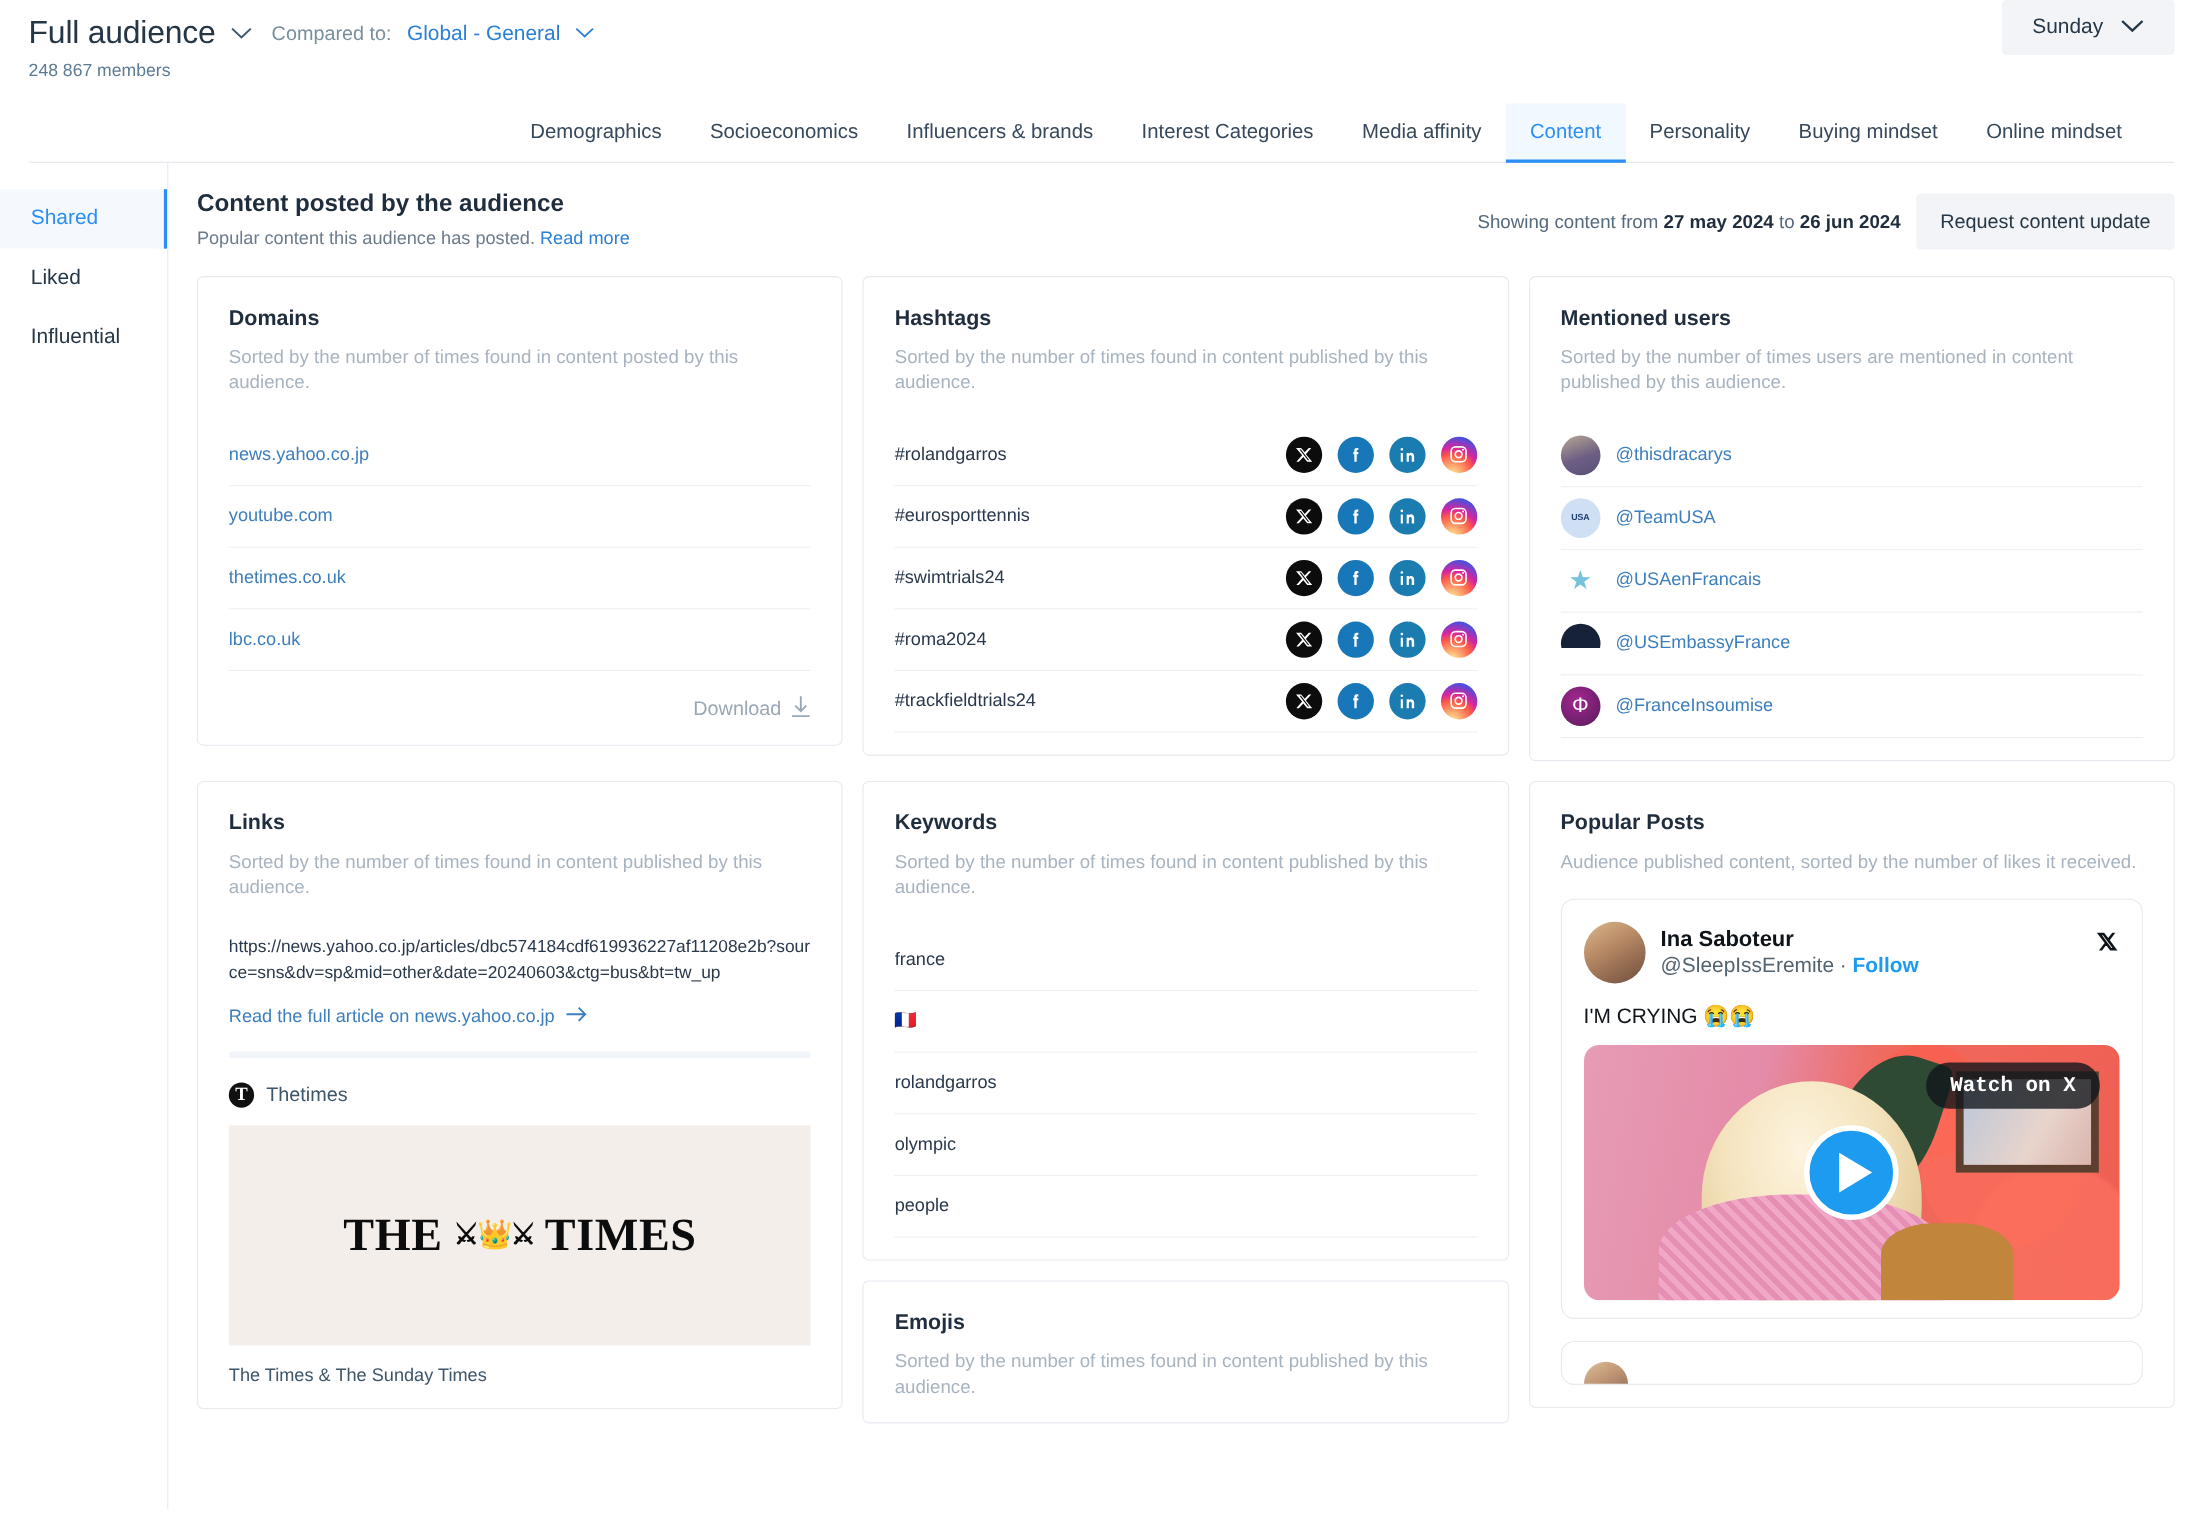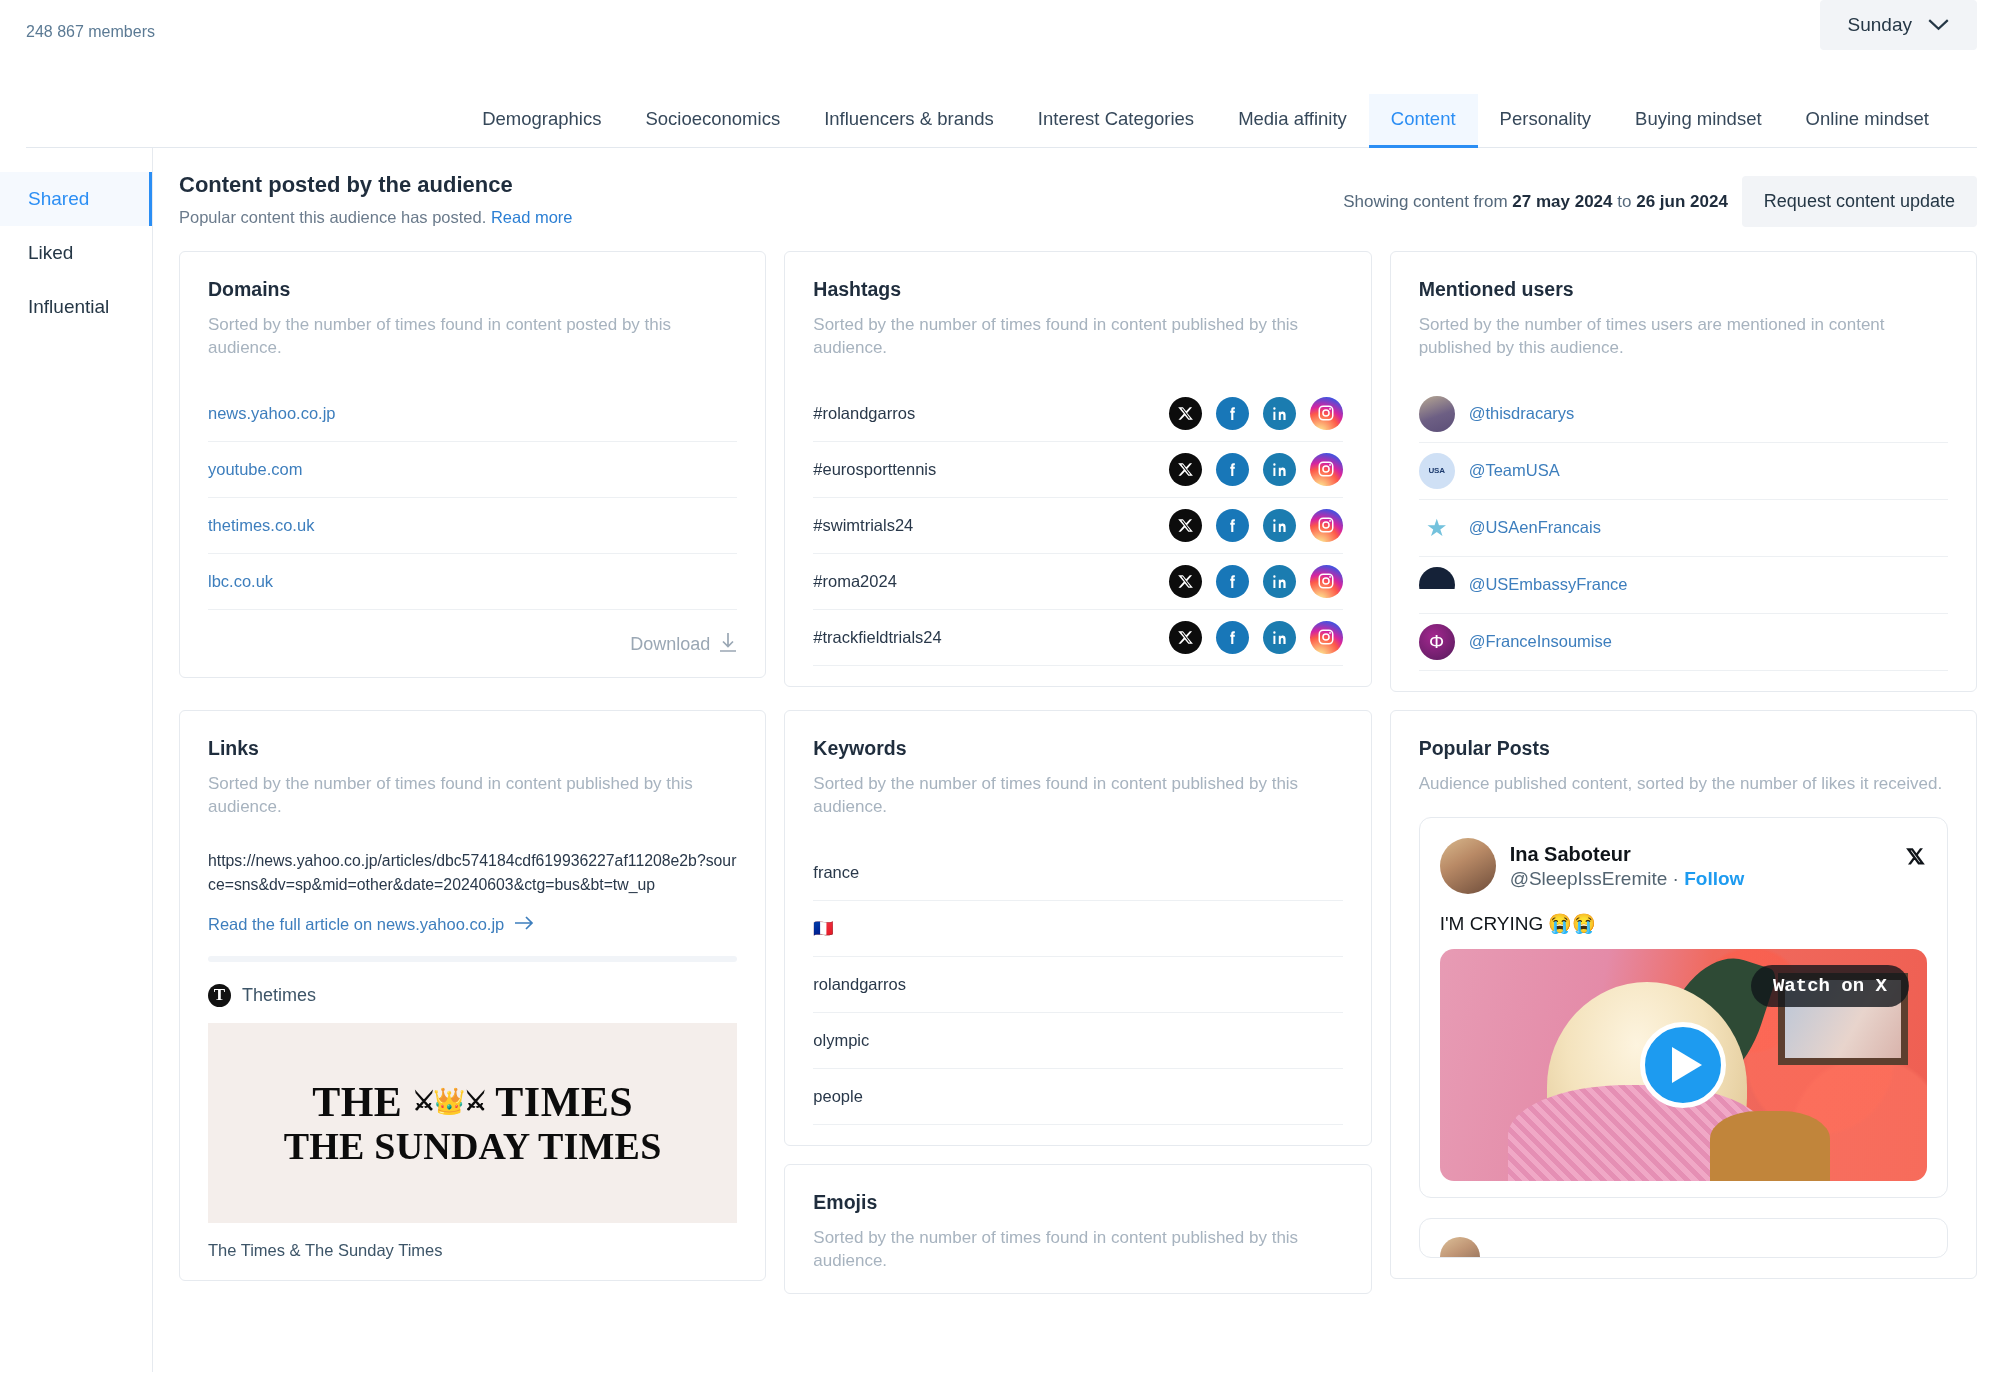--- a/index.html
+++ b/index.html
@@ -192,20 +192,35 @@
   }
   .tweet2 { margin-top: 20px; border: 1px solid #e6eaef; border-radius: 12px; padding: 18px 20px; height: 40px; overflow:hidden;}
   .tweet2 .tw-head { opacity: .9; }
 
   .clipcol { max-height: 640px; overflow: hidden; }
 </style>
 </head>
 <body>
 
 <div class="topbar">
+  <div class="title-row">
+    <span class="aud-title">Full audience</span>
+    <span class="chev">
+      <svg width="19" height="11" viewBox="0 0 19 11">
+          <path d="M1 1l8.5 8L18 1" fill="none" stroke="#3d5568" stroke-width="1.8"></path>
+        </svg>
+    </span>
+    <span class="cmp-label">Compared to:</span>
+    <span class="cmp-value">Global - General</span>
+    <span class="chev">
+      <svg width="17" height="10" viewBox="0 0 19 11">
+          <path d="M1 1l8.5 8L18 1" fill="none" stroke="#2b7fd4" stroke-width="1.8"></path>
+        </svg>
+    </span>
+  </div>
   <div class="members">248 867 members</div>
   <button class="actions-btn">
     <span>Sunday</span>
     <span>
       <svg width="21" height="12" viewBox="0 0 19 11">
           <path d="M1 1l8.5 8L18 1" fill="none" stroke="#253746" stroke-width="2"></path>
         </svg>
     </span>
   </button>
 </div>
@@ -482,21 +497,20 @@
           <div class="lk-source">
             <span class="tt-badge">T</span>
             <span>Thetimes</span>
           </div>
           <div class="times-img">
             <div class="times-l1">
               <span>THE</span>
               <span class="crest">⚔👑⚔</span>
               <span>TIMES</span>
             </div>
-            <div class="times-l2">THE SUNDAY TIMES</div>
           </div>
           <div class="times-cap">The Times &amp; The Sunday Times</div>
         </div>
       </div>
 
       <div>
         <div class="card">
           <div class="card-title">Keywords</div>
           <div class="card-sub">Sorted by the number of times found in content published by this audience.</div>
           <div class="rows">

